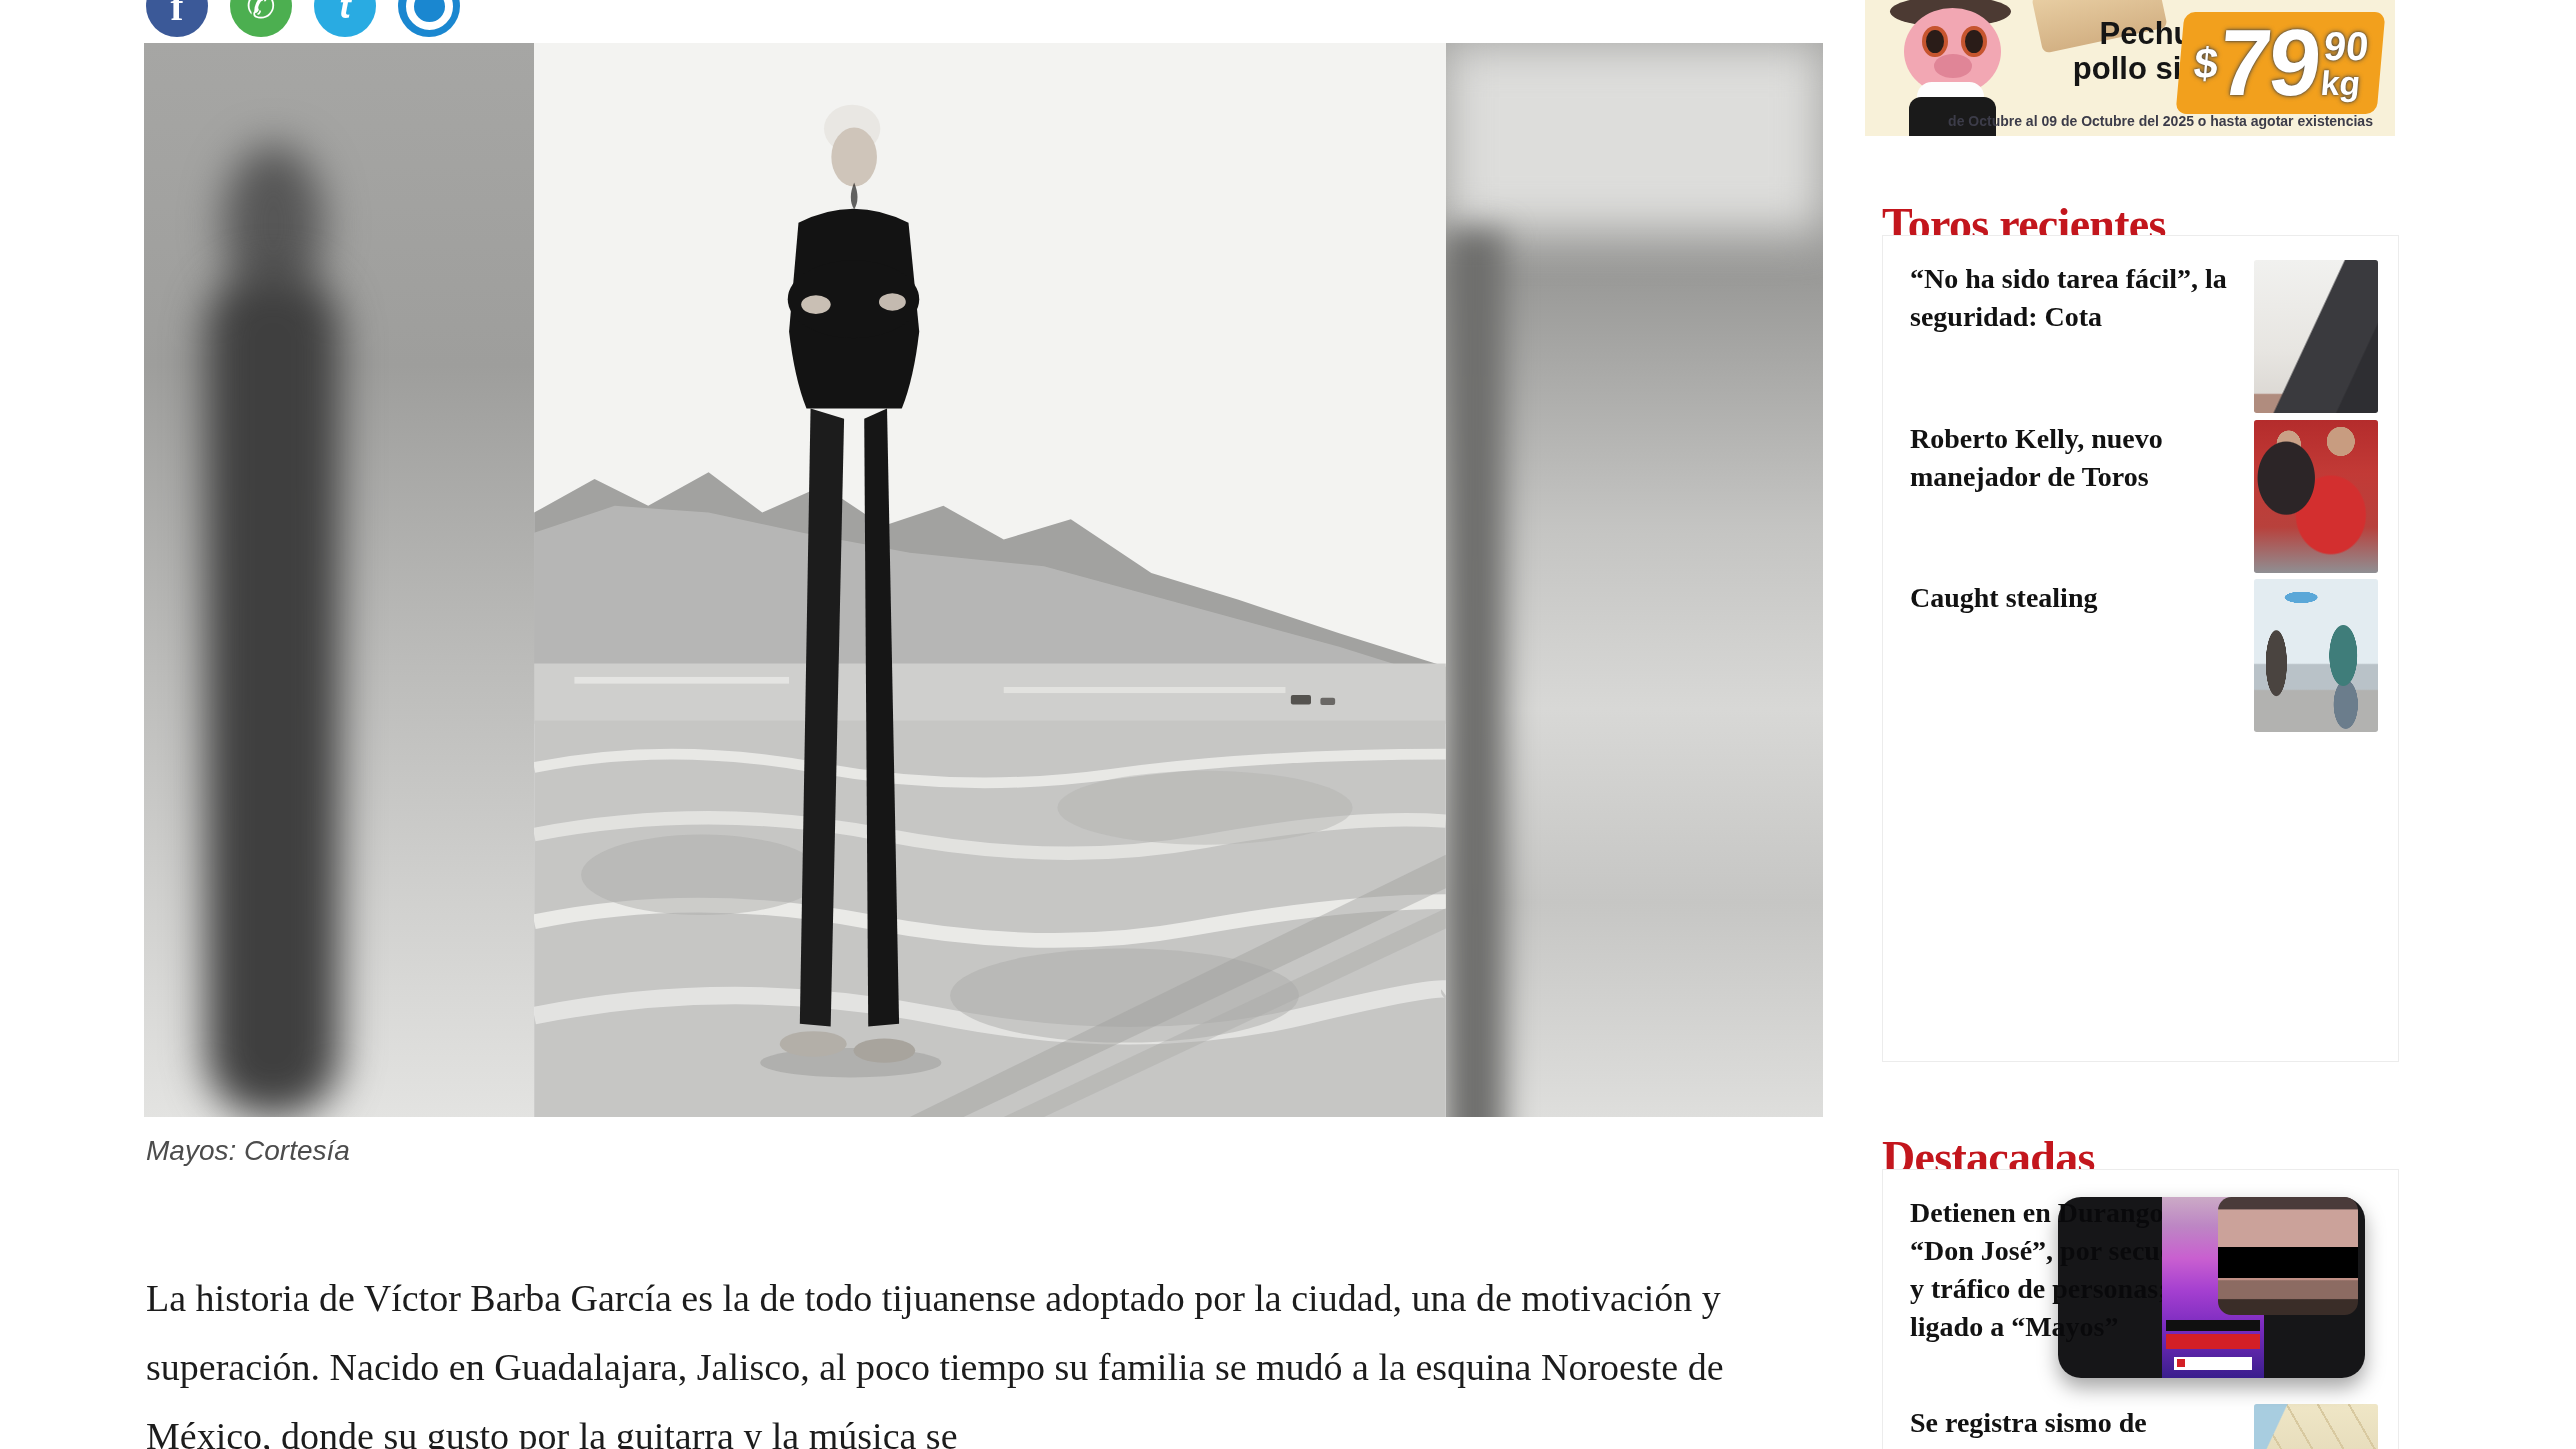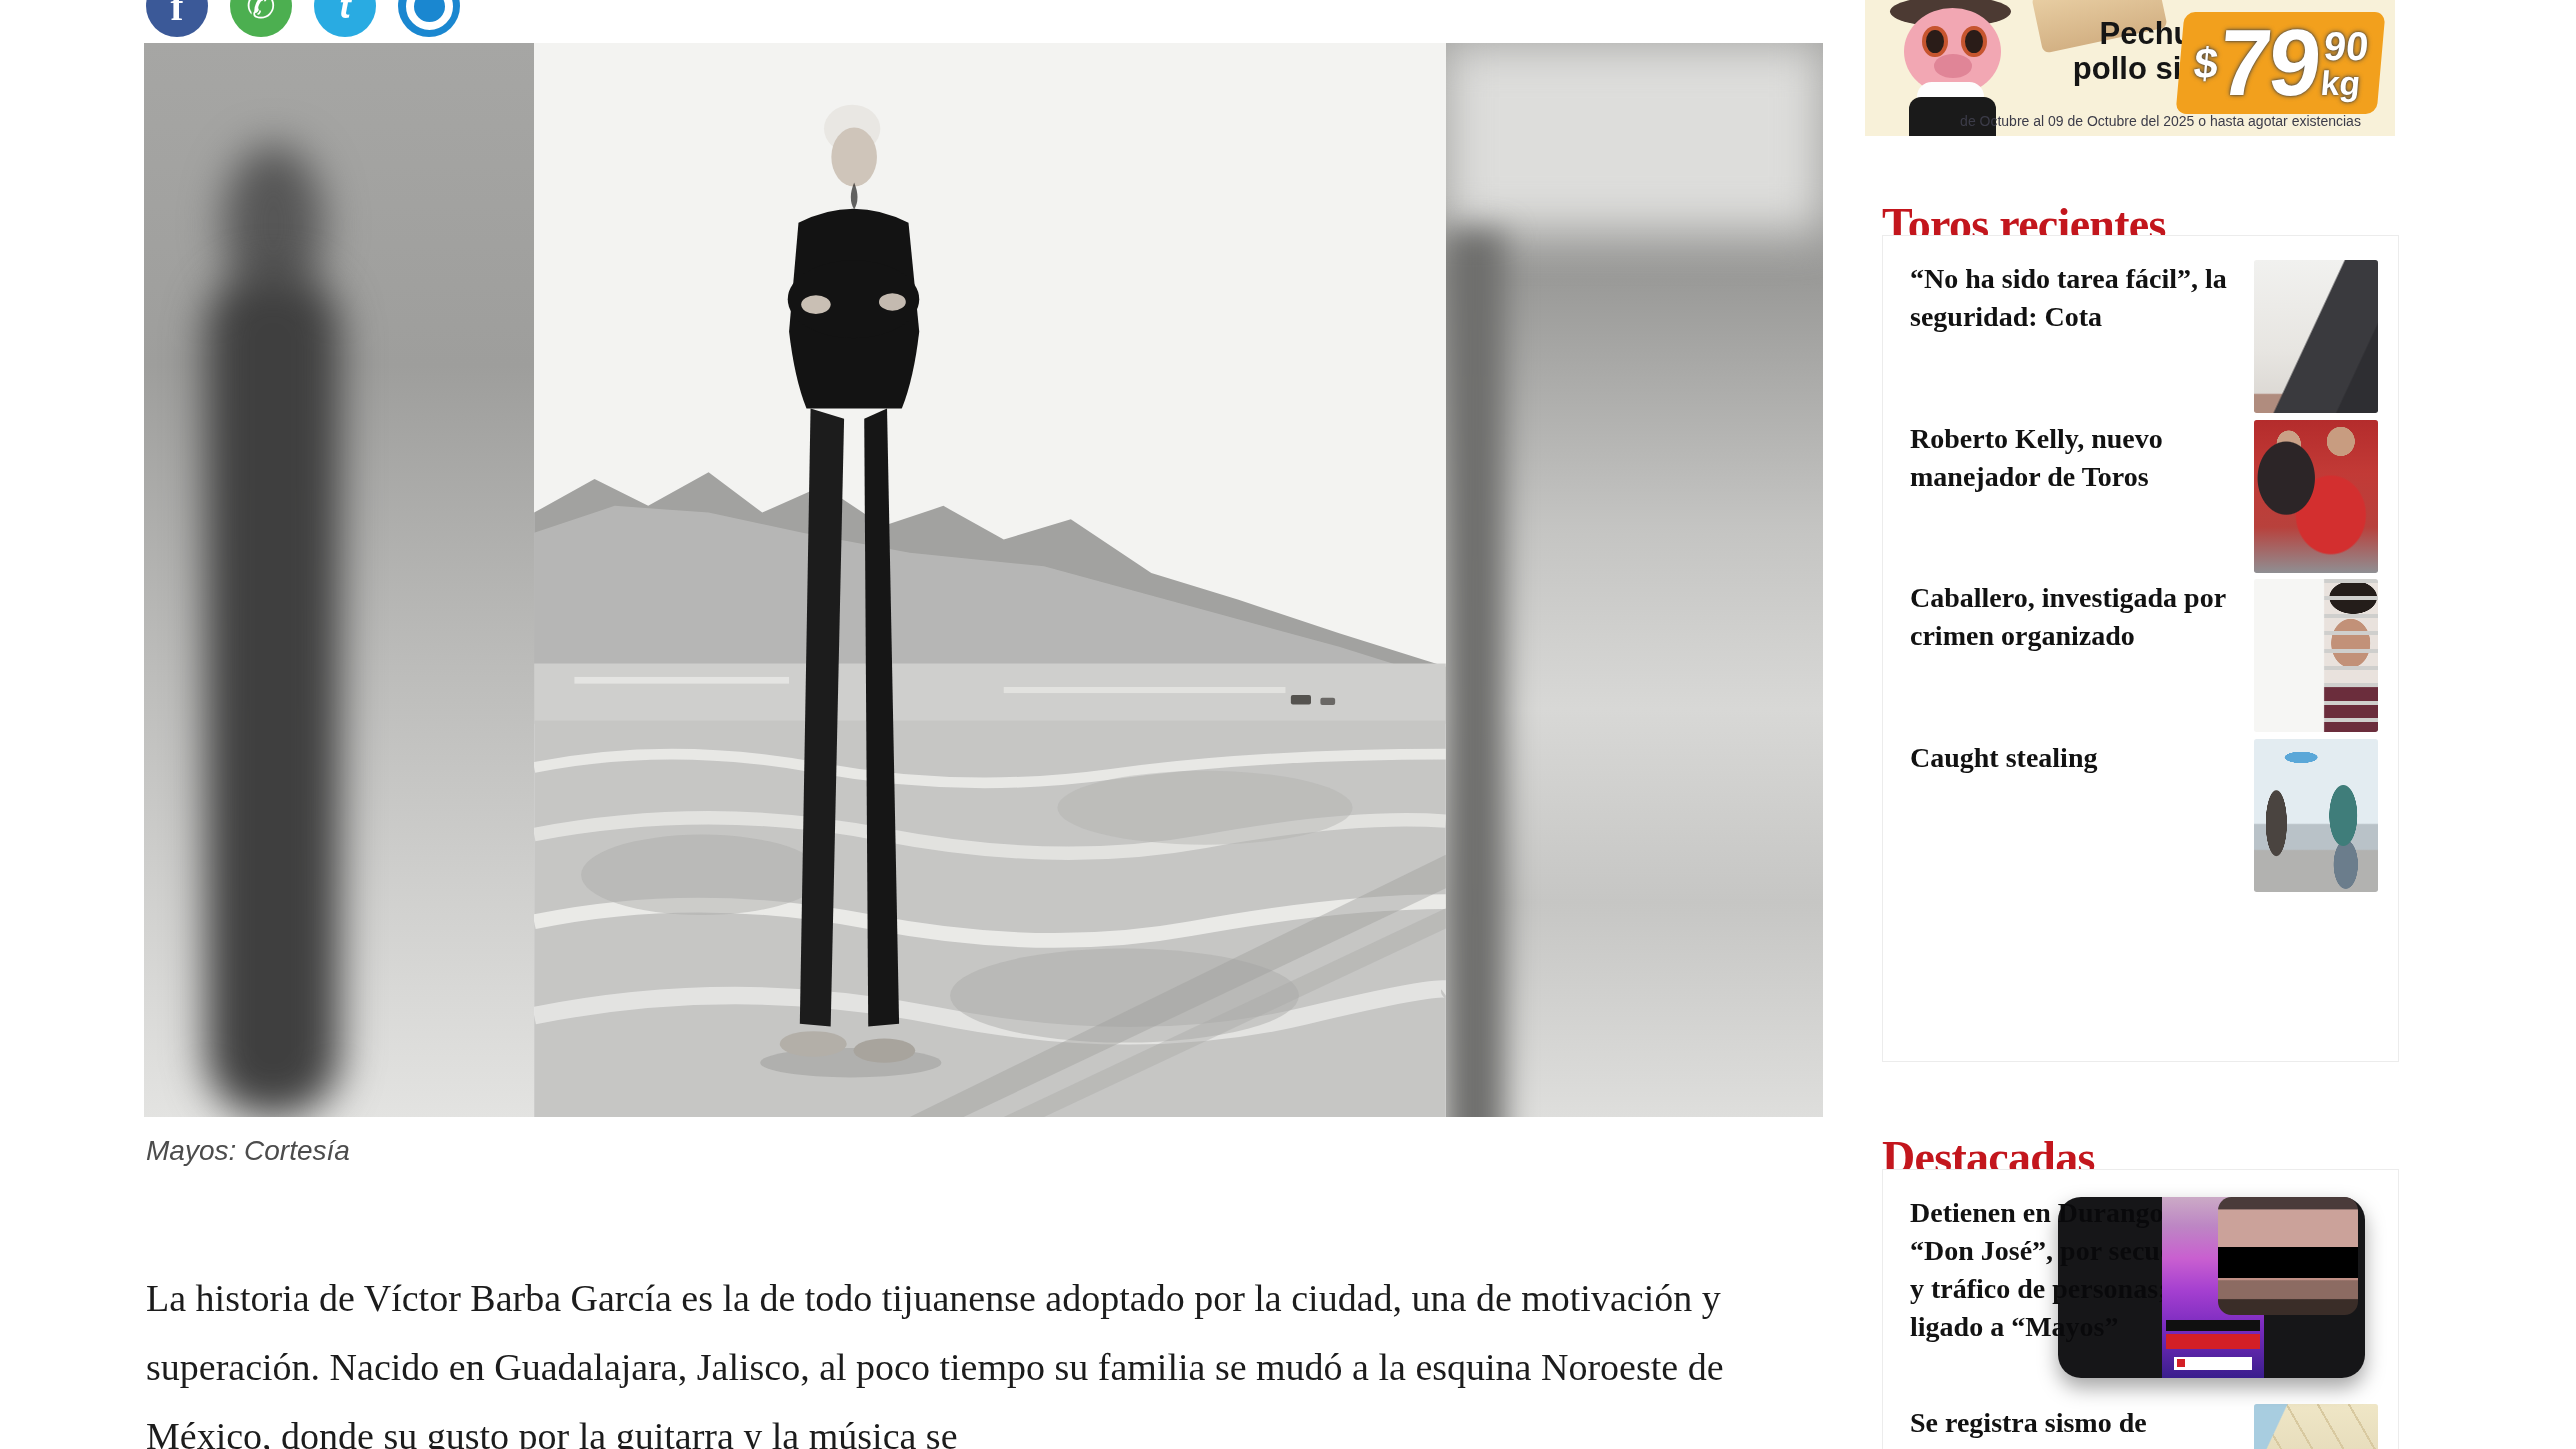--- a/index.html
+++ b/index.html
@@ -41,21 +41,21 @@
   .ad-badge{position:absolute;left:315px;top:12px;width:201px;height:102px;background:#f2a01d;
             border-radius:10.7px;transform:skewX(-5deg);display:flex;align-items:center;justify-content:center;
             font-family:"Liberation Sans","DejaVu Sans",sans-serif;color:#fff;font-weight:bold;
             text-shadow:0 0 5.4px #4a4a4a,0 0 2px #333;}
   .ad-badge .cur{font-size:43px;margin-right:1.3px;}
   .ad-badge .main{font-size:94px;letter-spacing:-2.7px;}
   .ad-badge .stack{display:flex;flex-direction:column;line-height:1;margin-left:4px;}
   .ad-badge .cents{font-size:40px;}
   .ad-badge .unit{font-size:34px;}
   .ad-legal{position:absolute;left:81px;top:113px;width:429px;text-align:center;
-            font-family:"Liberation Sans","DejaVu Sans",sans-serif;font-weight:normal;
+            font-family:"Liberation Sans","DejaVu Sans",sans-serif;font-weight:bold;
             font-size:14px;color:#3c3c49;}
   
   .mascot{position:absolute;left:5.4px;top:-4px;width:168px;height:141px;}
   .m-hat{position:absolute;left:20px;top:0;width:121px;height:31px;background:#4c3a33;border-radius:50%;}
   .m-face{position:absolute;left:34px;top:12px;width:97px;height:87px;background:#f2a7b3;border-radius:50%;}
   .m-eye{position:absolute;top:29.5px;width:17.4px;height:23px;background:#2a1c18;border:4px solid #c6552f;border-radius:50%;}
   .m-snout{position:absolute;left:64px;top:58px;width:38px;height:24px;background:#e08597;border-radius:50%;}
   .m-bow{position:absolute;left:47px;top:86px;width:67px;height:29.5px;background:#fdfdfd;border-radius:14.8px;}
   .m-body{position:absolute;left:39px;top:101px;width:87px;height:40px;background:#1a1a1a;border-radius:12px 12px 0 0;}
 
@@ -211,24 +211,20 @@
   <h2 class="side-h" style="top:160px;">Toros recientes</h2>
   <div class="side-box" style="top:235px;height:827px;">
     <div class="news-item">
       <div class="news-title">“No ha sido tarea fácil”, la seguridad: Cota</div>
       <div class="thumb th2"></div>
     </div>
     <div class="news-item">
       <div class="news-title">Roberto Kelly, nuevo manejador de Toros</div>
       <div class="thumb th1"></div>
     </div>
-    <div class="news-item">
-      <div class="news-title">Caballero, investigada por crimen organizado</div>
-      <div class="thumb th4"></div>
-    </div>
     <div class="news-item" style="margin-bottom:0;">
       <div class="news-title">Caught stealing</div>
       <div class="thumb th5"></div>
     </div>
   </div>
 
   <h2 class="side-h" style="top:1093px;">Destacadas</h2>
   <div class="side-box" style="top:1169px;height:282px;border-bottom:none;">
     <div class="feat-item" style="min-height:201px;">
       <div class="news-title">Detienen en Durango a “Don José”, por secuestro y tráfico de personas; ligado a “Mayos”</div>

